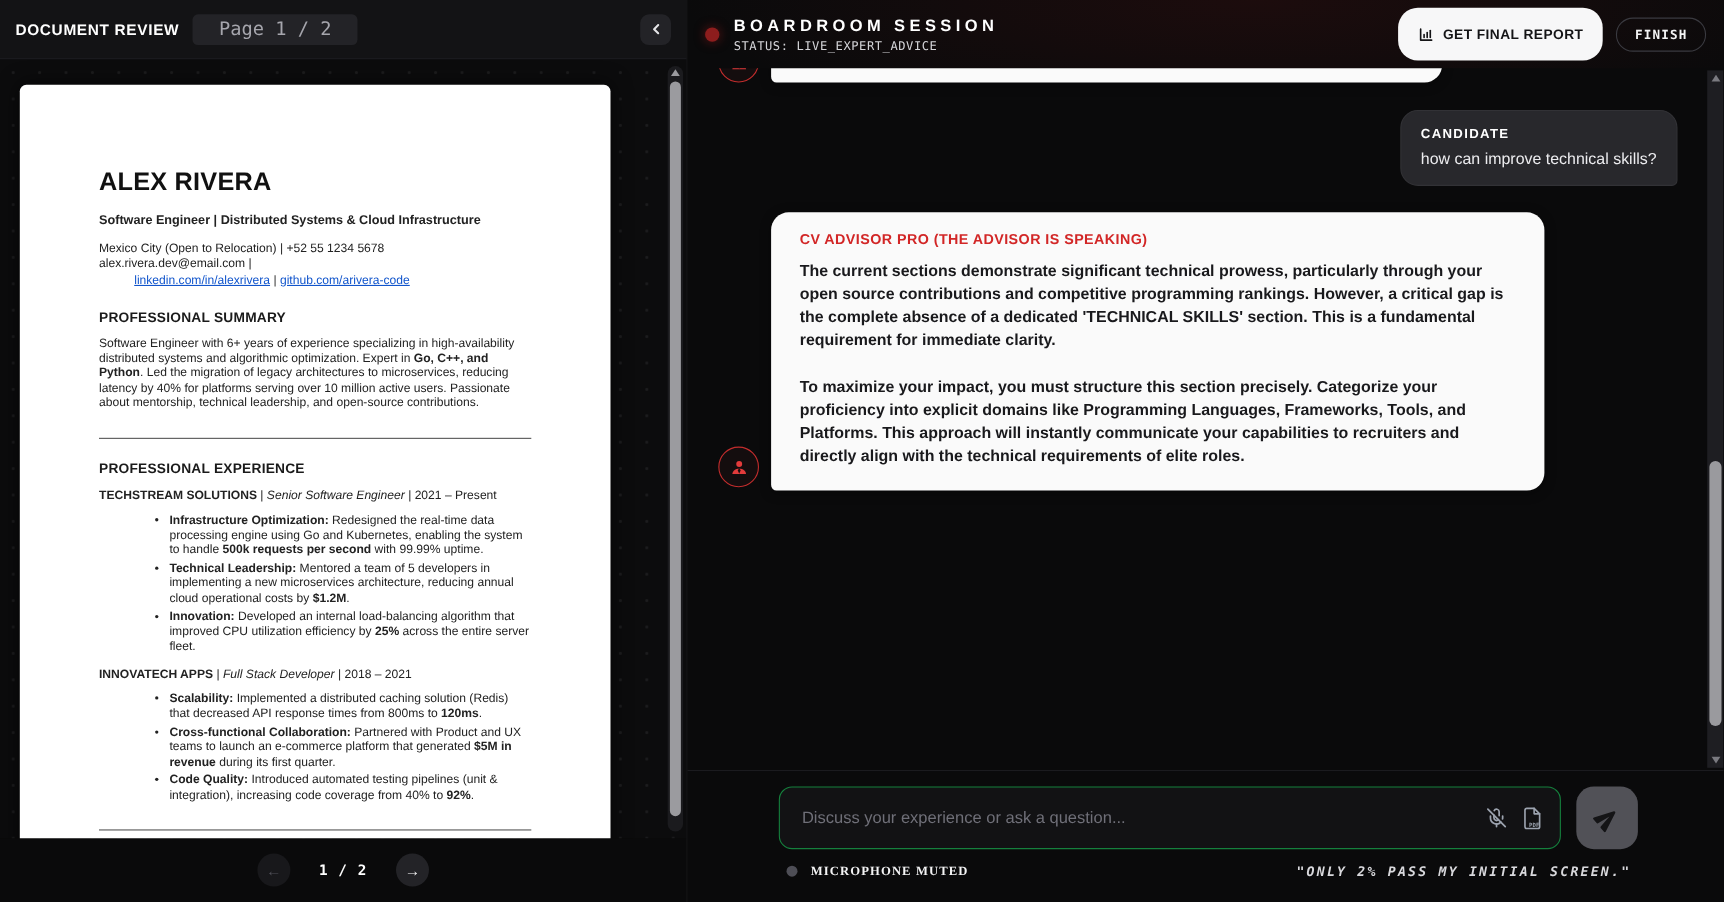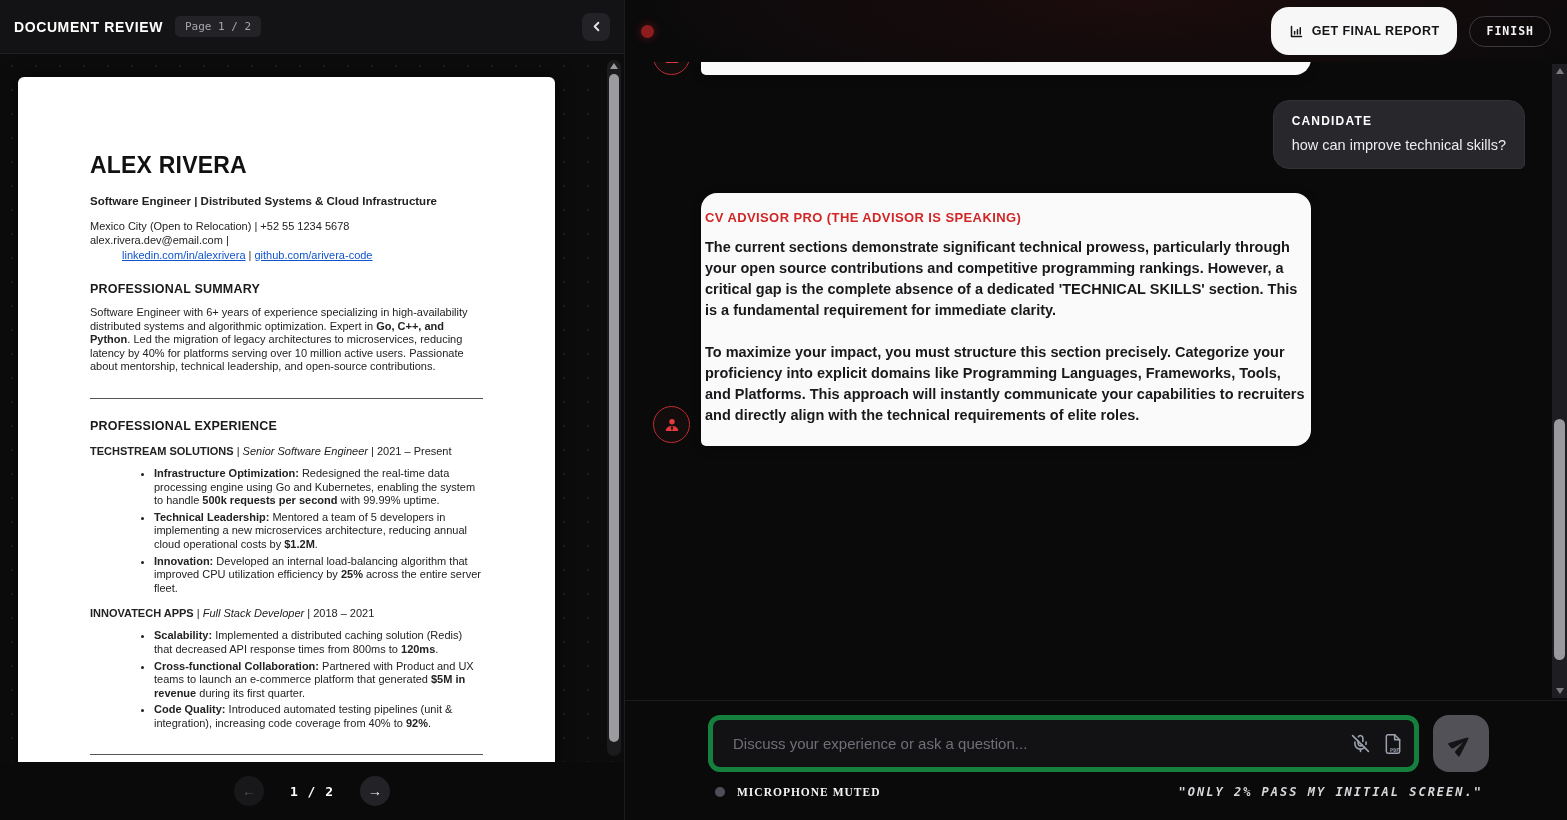--- a/index.html
+++ b/index.html
@@ -5,21 +5,21 @@
 <style>
   * { margin:0; padding:0; box-sizing:border-box; }
   html,body { width:1567px; height:820px; overflow:hidden; background:#0a0a0b; }
   body { font-family:"Liberation Sans","DejaVu Sans",sans-serif; }
   .app { display:flex; width:1567px; height:820px; }
 
   
   .left-panel { width:625px; height:820px; display:flex; flex-direction:column; background:#0b0b0c; border-right:1px solid #1d1d20; }
   .doc-header { height:54px; flex:none; background:#131315; border-bottom:1px solid #1f1f23; display:flex; align-items:center; padding:0 14px; gap:12px; }
   .doc-title { color:#fff; font-weight:bold; font-size:14px; letter-spacing:.6px; }
-  .page-badge { background:#232327; color:#a6a6ad; font-family:"DejaVu Sans Mono",monospace; font-size:11px; padding:4px 10px; border-radius:5px; }
+  .page-badge { background:#232327; color:#a6a6ad; font-family:"DejaVu Sans Mono",monospace; font-size:17px; padding:4px 24px; border-radius:5px; }
   .collapse-btn { margin-left:auto; width:28px; height:28px; border-radius:8px; background:#232327; border:none; color:#e4e4e7; display:flex; align-items:center; justify-content:center; cursor:pointer; }
   .doc-viewport { flex:1; position:relative; overflow:hidden; background:#0c0c0d;
     background-image: radial-gradient(circle, #1c1c1e 1.1px, transparent 1.6px);
     background-size:24px 24px; }
   .doc-page { position:absolute; left:18px; top:23px; width:537px; height:720px; background:#ffffff; border-radius:6px 6px 0 0; padding:75px 72px 40px 72px; color:#222; box-shadow:0 0 18px rgba(0,0,0,.6); }
 
   .cv-name { font-size:23px; font-weight:bold; color:#111; letter-spacing:.2px; margin-bottom:16px; }
   .cv-headline { font-size:11.5px; font-weight:bold; margin-bottom:12px; }
   .cv-contact { font-size:11px; line-height:14px; }
   .cv-links { font-size:11px; line-height:14px; margin-top:1px;padding-left:32px; }
@@ -65,34 +65,34 @@
   .msg-row { display:flex; align-items:flex-end; gap:11px; }
   .msg-avatar { width:37px; height:37px; flex:none; border-radius:50%; border:1px solid #c22d2d; background:#140d0e; display:flex; align-items:center; justify-content:center; color:#e23b3b; margin-bottom:3px; }
   .bubble-advisor { background:#fafafa; border-radius:16px 16px 16px 5px; box-shadow:0 2px 10px rgba(0,0,0,.35); }
   .cut-row { margin-top:-35px; }
   .cut-row .msg-avatar { margin-bottom:0; }
   .bubble-cut { width:610px; height:48px; }
   .bubble-candidate { margin-left:auto; margin-top:25px; max-width:270px; background:#28282c; border:1px solid #323236; border-radius:16px 16px 5px 16px; padding:13px 18px 15px; }
   .cand-author { color:#fff; font-weight:bold; font-size:12px; letter-spacing:1.2px; margin-bottom:9px; }
   .cand-text { color:#ececef; font-size:14.5px; }
   .advisor-row { margin-top:24px; }
-  .bubble-main { width:610px; padding:17px 4px 20px; }
+  .bubble-main { width:703px; padding:17px 26px 20px; }
   .adv-author { color:#d22626; font-weight:bold; font-size:13px; letter-spacing:.4px; margin-bottom:12px; }
   .adv-p { color:#19191c; font-weight:bold; font-size:14.5px; line-height:21px; }
   .adv-p + .adv-p { margin-top:21px; }
 
   .chat-scrollbar { position:absolute; right:0; top:2px; bottom:2px; width:15px; background:#1e1e22; }
   .chat-scroll-up { position:absolute; top:4px; left:3.5px; width:0; height:0; border-left:4px solid transparent; border-right:4px solid transparent; border-bottom:6px solid #7a7a80; }
   .chat-scroll-down { position:absolute; bottom:4px; left:3.5px; width:0; height:0; border-left:4px solid transparent; border-right:4px solid transparent; border-top:6px solid #7a7a80; }
   .chat-scroll-thumb { position:absolute; left:2px; width:11px; top:56%; height:38%; background:#9a9a9e; border-radius:6px; }
 
   .composer { flex:none; height:120px; border-top:1px solid #1b1b1f; }
   .composer-row { display:flex; gap:14px; margin:14px 78px 0 83px; }
   .input-shell { position:relative; flex:1; height:57px; }
-  .chat-input { width:100%; height:100%; background:#121214; border:5px solid #15803d; border-radius:12px; color:#e4e4e7; font-size:15px; padding:0 100px 0 20px; outline:none; font-family:"Liberation Sans",sans-serif; }
+  .chat-input { width:100%; height:100%; background:#121214; border:1px solid #15803d; border-radius:12px; color:#e4e4e7; font-size:15px; padding:0 100px 0 20px; outline:none; font-family:"Liberation Sans",sans-serif; }
   .chat-input::placeholder { color:#6f6f78; }
   .input-icons { position:absolute; right:16px; top:0; height:100%; display:flex; align-items:center; gap:13px; color:#9ca3af; }
   .send-btn { width:56px; height:57px; flex:none; border:none; border-radius:16px; background:#515157; color:#141416; display:flex; align-items:center; justify-content:center; cursor:pointer; }
   .composer-status { display:flex; align-items:center; justify-content:space-between; margin:13px 84px 0 90px; }
   .muted-wrap { display:flex; align-items:center; gap:12px; }
   .muted-dot { width:10px; height:10px; border-radius:50%; background:#4e4e56; }
   .muted-label { color:#f4f4f5; font-family:Liberation Serif, serif; font-weight:bold; font-size:11.5px; letter-spacing:1px; }
   .footer-quote { color:#d9d9dd; font-family:"DejaVu Sans Mono",monospace; font-weight:bold; font-style:italic; font-size:12px; letter-spacing:2px; }
 </style>
 </head>
@@ -162,20 +162,24 @@
       <button class="pg-btn pg-next">
           <span>→</span>
         </button>
     </div>
   </div>
 
   <div class="right-panel">
 
     <div class="rp-header">
       <span class="rec-dot"></span>
+      <div class="rp-titles">
+        <span class="rp-title">BOARDROOM SESSION</span>
+        <span class="rp-status">STATUS: LIVE_EXPERT_ADVICE</span>
+      </div>
       <div class="rp-actions">
         <button class="report-btn">
           <svg width="15" height="15" viewBox="0 0 24 24" fill="none" stroke="currentColor" stroke-width="2.4" stroke-linecap="round" stroke-linejoin="round">
               <path d="M4 4v16h16"></path>
               <line x1="9" y1="16" x2="9" y2="12"></line>
               <line x1="13.5" y1="16" x2="13.5" y2="9"></line>
               <line x1="18" y1="16" x2="18" y2="6"></line>
             </svg>
           <span>GET FINAL REPORT</span>
         </button>

